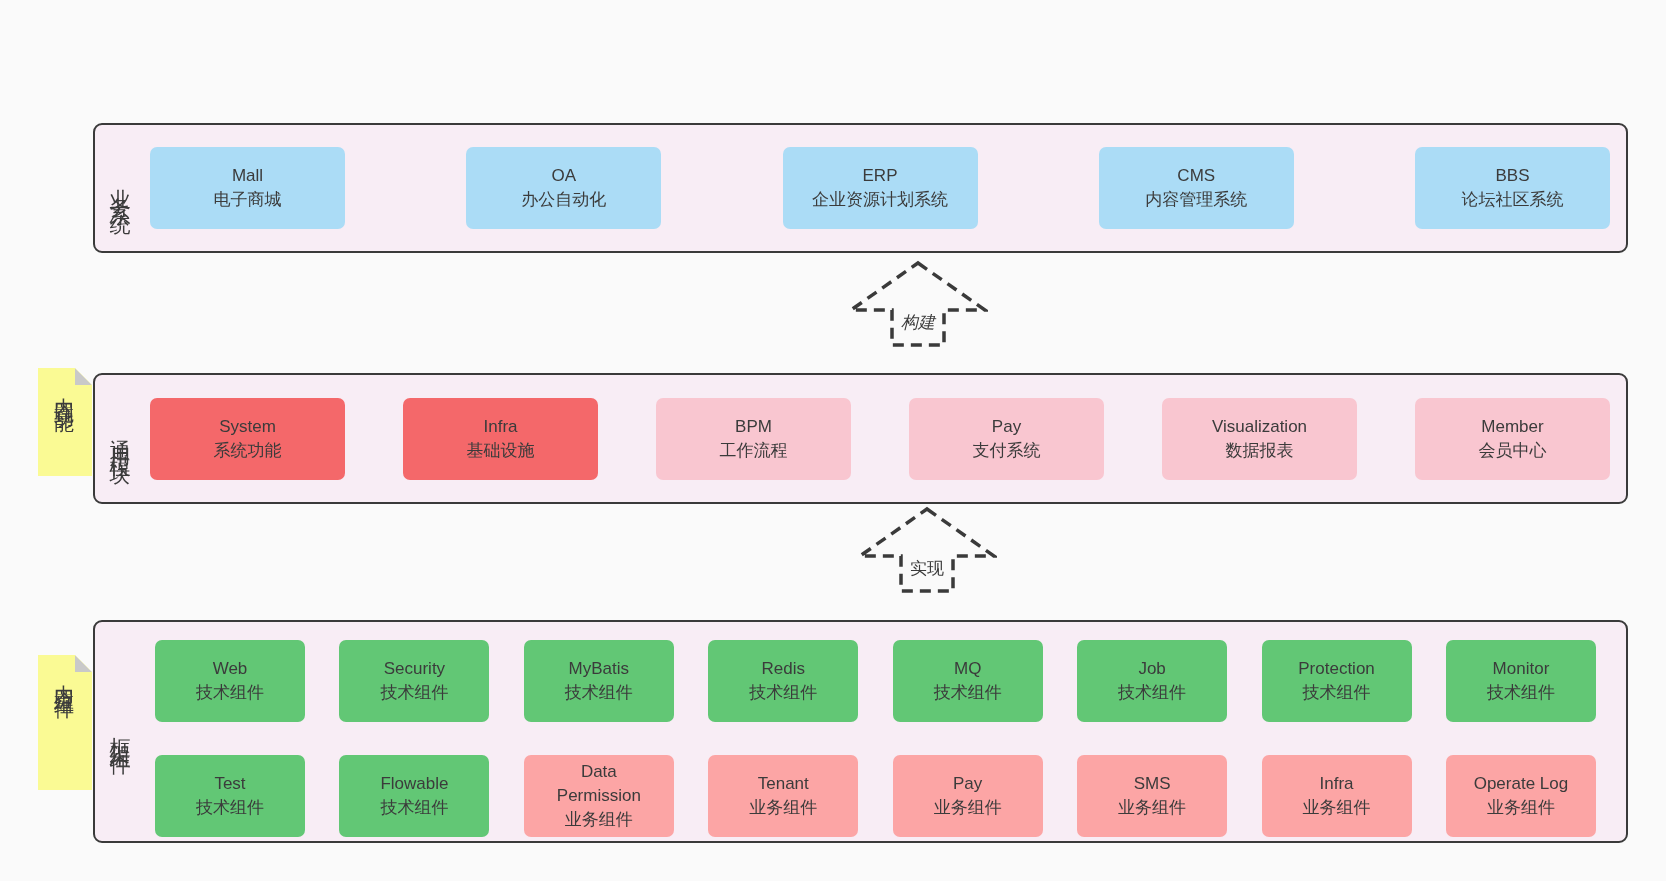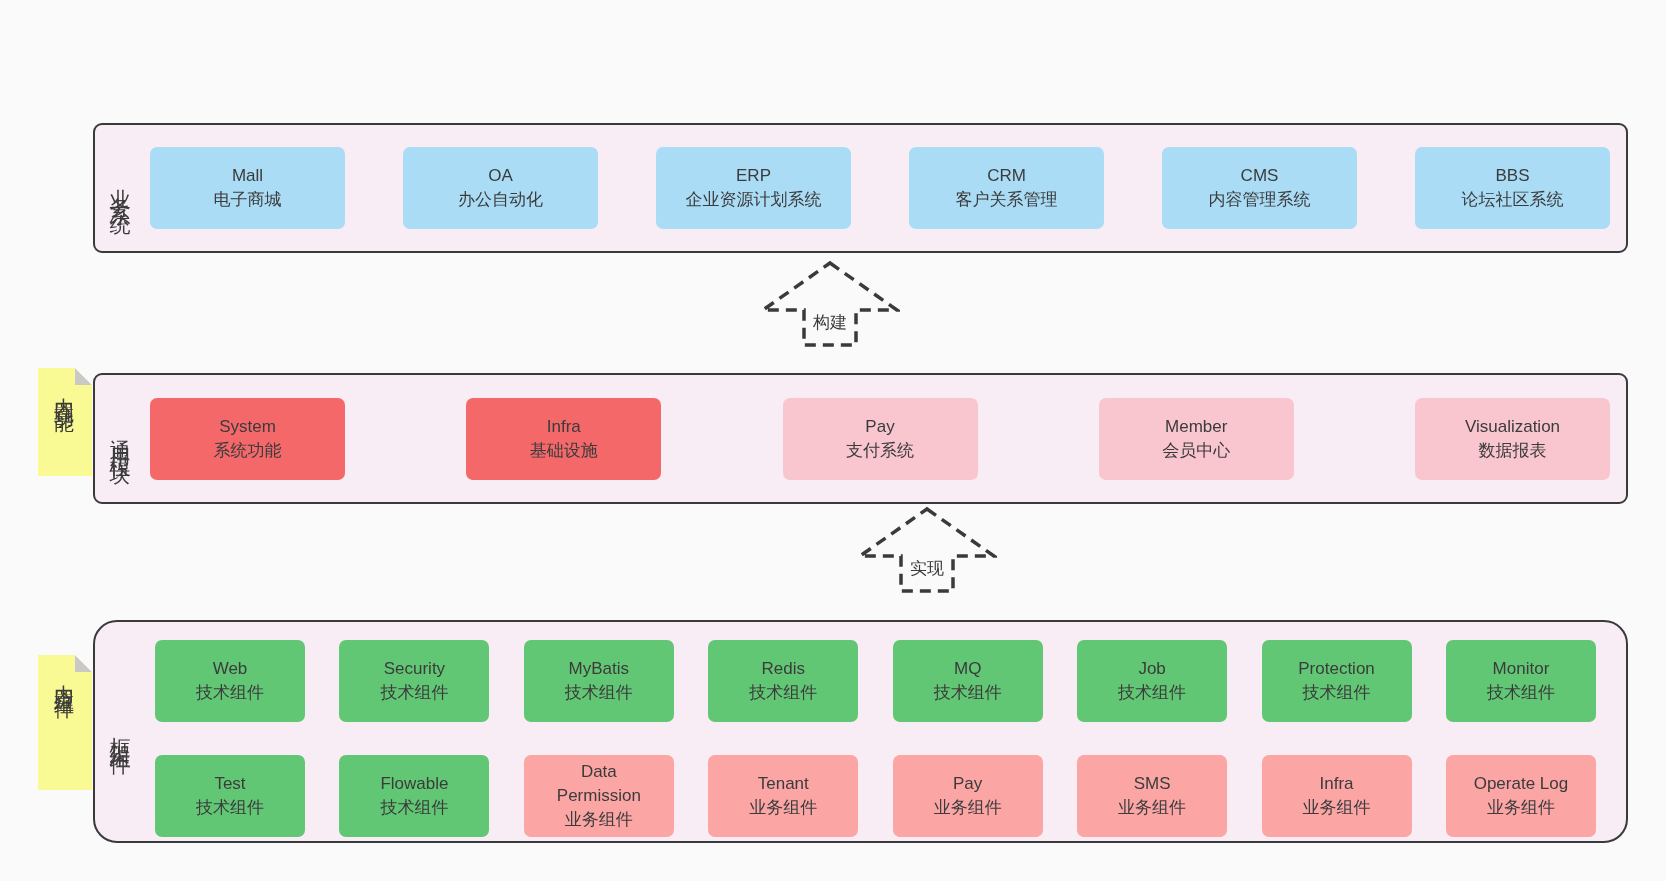--- a/index.html
+++ b/index.html
@@ -16,21 +16,21 @@
   .layer {
     position: absolute;
     left: 93px;
     width: 1535px;
     background: #f8edf5;
     border: 2px solid #3a3a3a;
     border-radius: 9px;
   }
   .layer-business   { top: 123px; height: 130px; }
   .layer-modules    { top: 373px; height: 131px; }
-  .layer-components { top: 620px; height: 223px; border-radius: 24px; }
+  .layer-components { top: 620px; height: 223px; }
 
   .side-label {
     position: absolute;
     left: 11px;
     top: 50%;
     transform: translateY(-50%);
     writing-mode: vertical-rl;
     text-orientation: upright;
     font-size: 21px;
     letter-spacing: 8px;
@@ -110,21 +110,21 @@
     background: #c9c9c9;
     clip-path: polygon(0 0, 100% 100%, 0 100%);
   }
 
   
   .arrow {
     position: absolute;
     width: 140px;
     height: 88px;
   }
-  .arrow-build     { left: 760px; top: 260px; }
+  .arrow-build     { left: 848px; top: 260px; font-style: italic; }
   .arrow-implement { left: 857px; top: 506px; }
   .arrow svg { display: block; width: 100%; height: 100%; }
   .arrow .arrow-label {
     position: absolute;
     left: 50%;
     top: 50px;
     transform: translateX(-50%);
     background: #fafafa;
     padding: 1px 4px;
     font-size: 17px;
@@ -144,24 +144,20 @@
     </div>
     <div class="box v-blue">
       <span>OA</span>
       <span>办公自动化</span>
     </div>
     <div class="box v-blue">
       <span>ERP</span>
       <span>企业资源计划系统</span>
     </div>
     <div class="box v-blue">
-      <span>CRM</span>
-      <span>客户关系管理</span>
-    </div>
-    <div class="box v-blue">
       <span>CMS</span>
       <span>内容管理系统</span>
     </div>
     <div class="box v-blue">
       <span>BBS</span>
       <span>论坛社区系统</span>
     </div>
   </div>
 </div>
 
@@ -182,30 +178,34 @@
   <div class="box-row">
     <div class="box v-red">
       <span>System</span>
       <span>系统功能</span>
     </div>
     <div class="box v-red">
       <span>Infra</span>
       <span>基础设施</span>
     </div>
     <div class="box v-pink">
+      <span>BPM</span>
+      <span>工作流程</span>
+    </div>
+    <div class="box v-pink">
       <span>Pay</span>
       <span>支付系统</span>
     </div>
     <div class="box v-pink">
+      <span>Visualization</span>
+      <span>数据报表</span>
+    </div>
+    <div class="box v-pink">
       <span>Member</span>
       <span>会员中心</span>
-    </div>
-    <div class="box v-pink">
-      <span>Visualization</span>
-      <span>数据报表</span>
     </div>
   </div>
 </div>
 
 <div class="arrow arrow-implement">
   <svg viewBox="0 0 140 88">
     <polygon points="70,3 137,50 96,50 96,85 44,85 44,50 3,50" fill="none" stroke="#3a3a3a" stroke-width="3.5" stroke-dasharray="11 7"></polygon>
   </svg>
   <span class="arrow-label">实现</span>
 </div>

